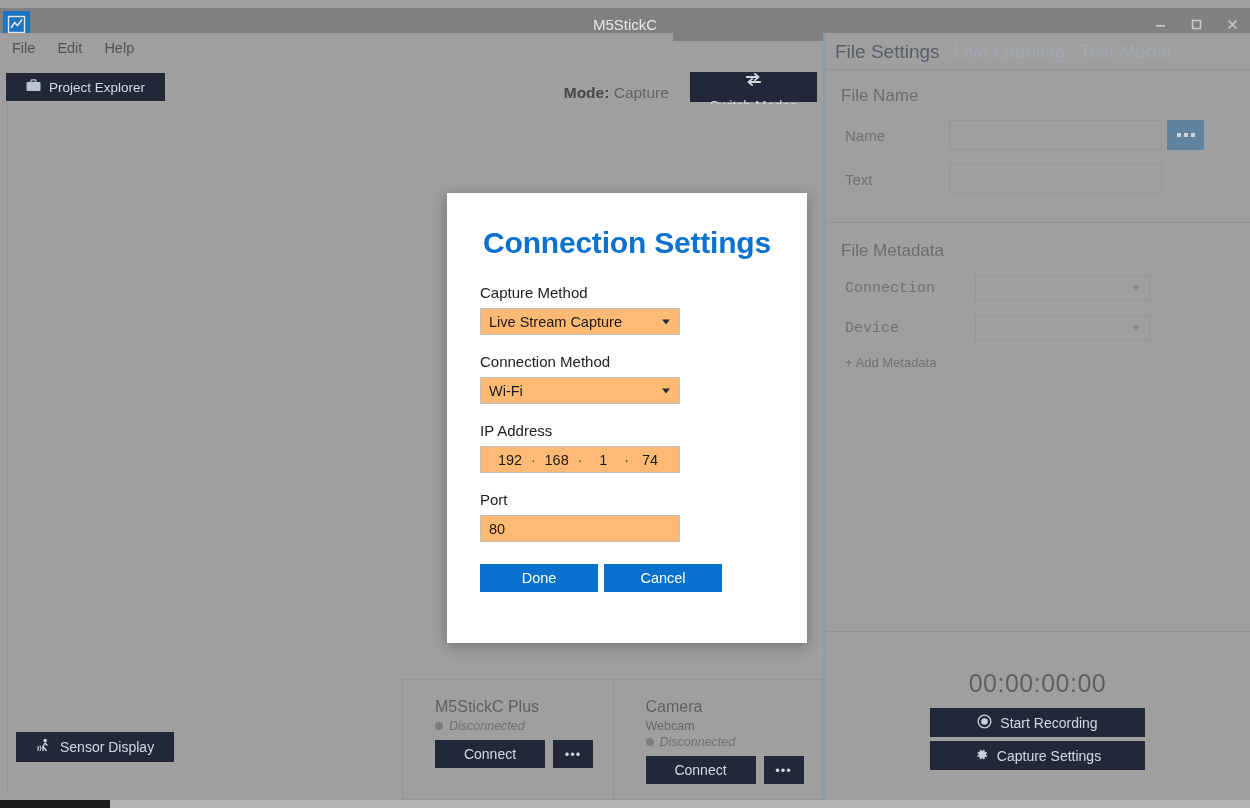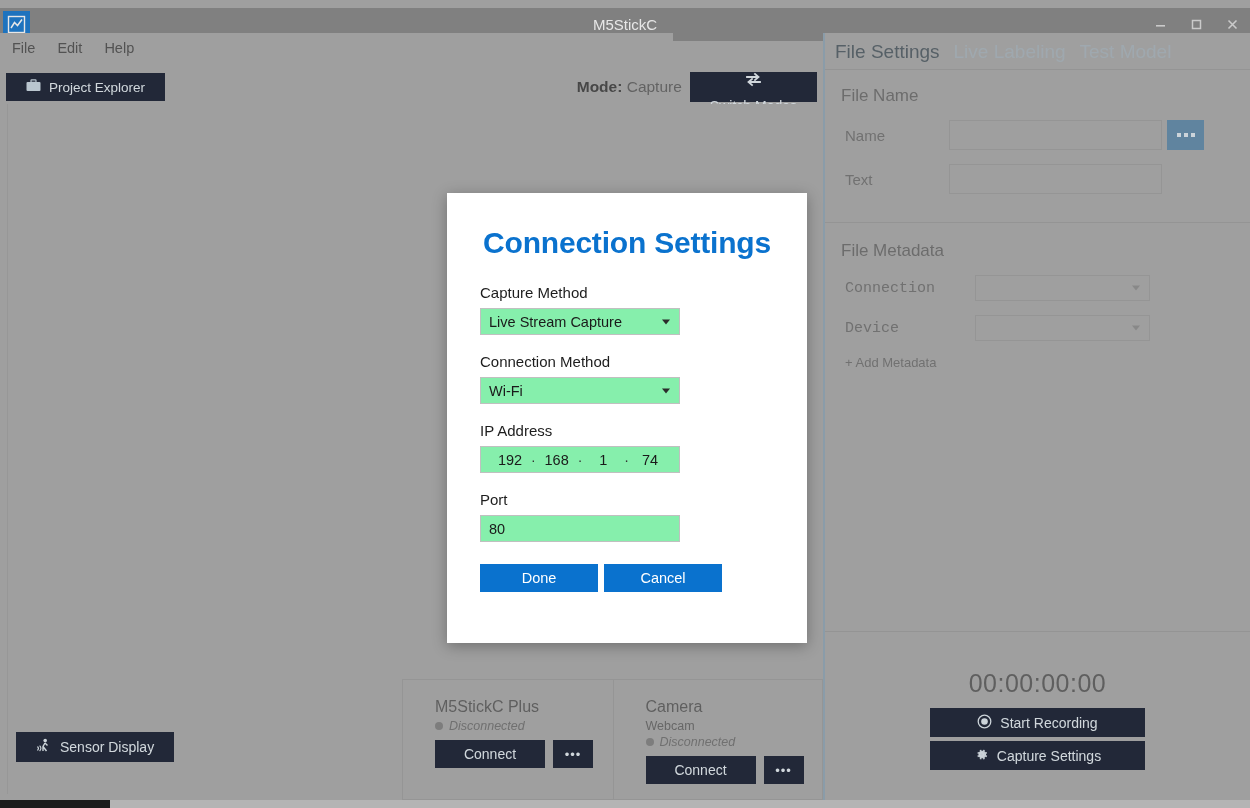--- a/index.html
+++ b/index.html
@@ -73,21 +73,21 @@
     display: inline-flex; align-items: center; gap: 8px;
     padding: 0 20px;
     height: 28px;
   }
   .proj-explorer {
     position: absolute; left: 6px; top: 3px;
     height: 28px;
   }
   .mode-wrap {
     position: absolute; right: 6px; top: 2px;
-    display: flex; align-items: center; gap: 8px;
+    display: flex; align-items: flex-end; gap: 21px;
   }
   .mode-label { font-size: 15.5px; color: #4a4a4a; }
   .mode-label b { color: #3c3c3c; }
   .mode-label .mval { color: #5e5e5e; }
   .switch-modes { height: 30px; font-size: 14px; flex-direction: column; }
 
   
   .canvas {
     position: absolute; top: 104px; left: 0;
     width: 823px; height: 704px;
@@ -246,21 +246,21 @@
     padding-top: 33px;
     letter-spacing: -0.2px;
   }
   .dlg-body { padding: 24px 33px 0 33px; }
   .dlg-label {
     font-size: 15px; color: #1d1d1d; margin-bottom: 7px;
   }
   .dlg-field {
     width: 200px; height: 27px;
     border: 1px solid #c0c0c0;
-    background: #86efac;
+    background: #fdba74;
     display: flex; align-items: center;
     padding: 0 8px;
     font-size: 14.5px; color: #1a1a1a;
     position: relative;
     margin-bottom: 18px;
   }
   .dlg-field .caret2 {
     position: absolute; right: 9px; top: 50%;
     transform: translateY(-50%);
     width: 0; height: 0;

